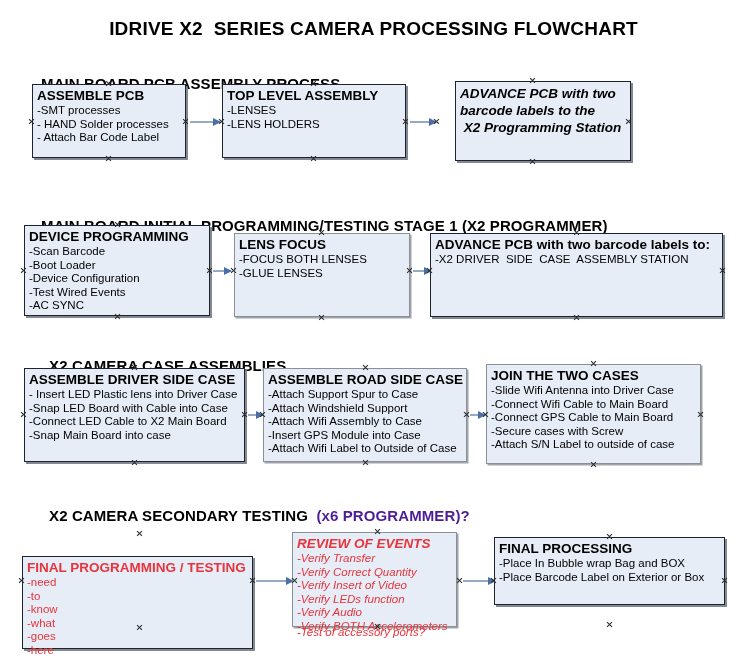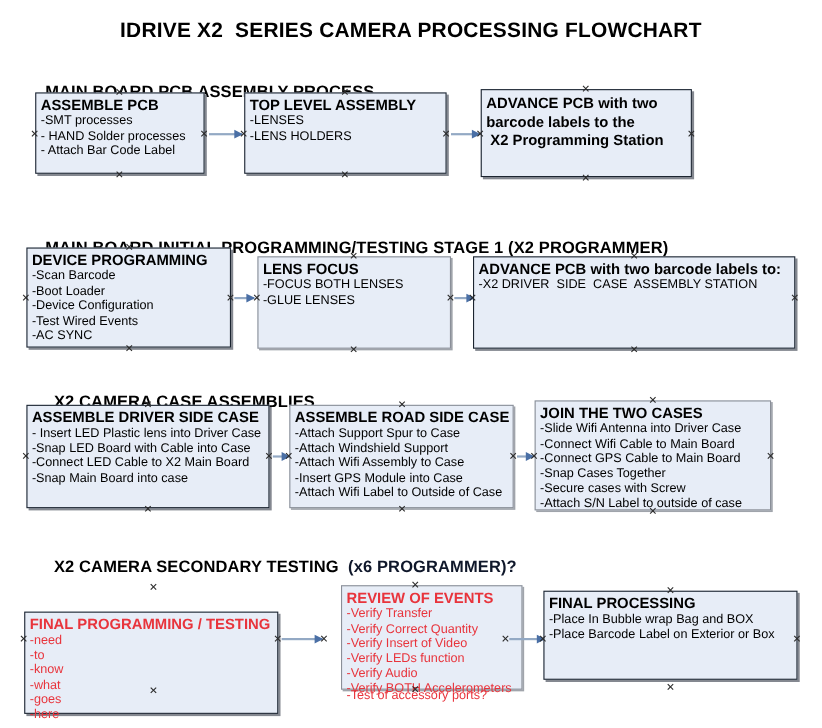--- a/index.html
+++ b/index.html
@@ -37,21 +37,21 @@
     white-space: pre;
   }
   .section-title {
     position: absolute;
     font-size: 15px;
     font-weight: bold;
     letter-spacing: 0.1px;
     white-space: pre;
   }
   .section-title .accent {
-    color: #0f172a;
+    color: #4c1d95;
   }
 
   
   .node {
     position: absolute;
     box-sizing: border-box;
     background: #e7edf7;
     border: 1.5px solid #1b2430;
     box-shadow: 2px 2px 0 rgba(110,115,125,0.85);
     padding: 3px 20px 2px 4px;
@@ -155,21 +155,21 @@
   </div>
   <span class="handle" style="left:310px; top:80px;"></span>
   <span class="handle" style="left:310px; top:155px;"></span>
   <span class="handle" style="left:218px; top:118px;"></span>
   <span class="handle" style="left:402px; top:118px;"></span>
 
   <div class="conn" style="left:410px; top:121px; width:26px;">
     <span class="head-arrow"></span>
   </div>
 
-  <div class="node" style="left:437px; top:81px; width:192px; height:80px;">
+  <div class="node" style="left:455px; top:81px; width:176px; height:80px;font-style:italic;">
     <div class="head multi">ADVANCE PCB with two
 barcode labels to the
  X2 Programming Station</div>
   </div>
   <span class="handle" style="left:529px; top:77px;"></span>
   <span class="handle" style="left:529px; top:158px;"></span>
   <span class="handle" style="left:433px; top:118px;"></span>
   <span class="handle" style="left:625px; top:118px;"></span>
 
   <div class="section-title" style="left:24px; top:200px;">
@@ -251,21 +251,20 @@
 
   <div class="conn" style="left:470px; top:414px; width:15px;">
     <span class="head-arrow"></span>
   </div>
 
   <div class="node grayframe" style="left:486px; top:364px; width:215px; height:100px;">
     <div class="head">JOIN THE TWO CASES</div>
     <div class="li">-Slide Wifi Antenna into Driver Case</div>
     <div class="li">-Connect Wifi Cable to Main Board</div>
     <div class="li">-Connect GPS Cable to Main Board</div>
-    <div class="li">-Snap Cases Together</div>
     <div class="li">-Secure cases with Screw</div>
     <div class="li">-Attach S/N Label to outside of case</div>
   </div>
   <span class="handle" style="left:590px; top:360px;"></span>
   <span class="handle" style="left:590px; top:461px;"></span>
   <span class="handle" style="left:482px; top:411px;"></span>
   <span class="handle" style="left:697px; top:411px;"></span>
 
   <div class="section-title" style="left:32px; top:490px;">
     <span>X2 CAMERA SECONDARY TESTING  </span><span class="accent">(x6 PROGRAMMER)?</span>
@@ -282,40 +281,40 @@
   </div>
   <span class="handle" style="left:136px; top:530px;"></span>
   <span class="handle" style="left:136px; top:624px;"></span>
   <span class="handle" style="left:18px;  top:577px;"></span>
   <span class="handle" style="left:249px; top:577px;"></span>
 
   <div class="conn" style="left:256px; top:580px; width:37px;">
     <span class="head-arrow"></span>
   </div>
 
-  <div class="node grayframe red" style="left:310px; top:532px; width:165px; height:95px;">
+  <div class="node grayframe red" style="left:292px; top:532px; width:165px; height:95px;font-style:italic;">
     <div class="head">REVIEW OF EVENTS</div>
     <div class="li">-Verify Transfer</div>
     <div class="li">-Verify Correct Quantity</div>
     <div class="li">-Verify Insert of Video</div>
     <div class="li">-Verify LEDs function</div>
     <div class="li">-Verify Audio</div>
     <div class="li">-Verify BOTH Accelerometers</div>
     <div class="li overflow">-Test of accessory ports?</div>
   </div>
   <span class="handle" style="left:374px; top:528px;"></span>
   <span class="handle" style="left:374px; top:623px;"></span>
   <span class="handle" style="left:291px; top:577px;"></span>
   <span class="handle" style="left:456px; top:577px;"></span>
 
   <div class="conn" style="left:463px; top:580px; width:32px;">
     <span class="head-arrow"></span>
   </div>
 
-  <div class="node" style="left:494px; top:537px; width:231px; height:81px;">
+  <div class="node" style="left:494px; top:537px; width:231px; height:68px;">
     <div class="head">FINAL PROCESSING</div>
     <div class="li">-Place In Bubble wrap Bag and BOX</div>
     <div class="li">-Place Barcode Label on Exterior or Box</div>
   </div>
   <span class="handle" style="left:606px; top:533px;"></span>
   <span class="handle" style="left:606px; top:621px;"></span>
   <span class="handle" style="left:490px; top:577px;"></span>
   <span class="handle" style="left:721px; top:577px;"></span>
 
 </div>

